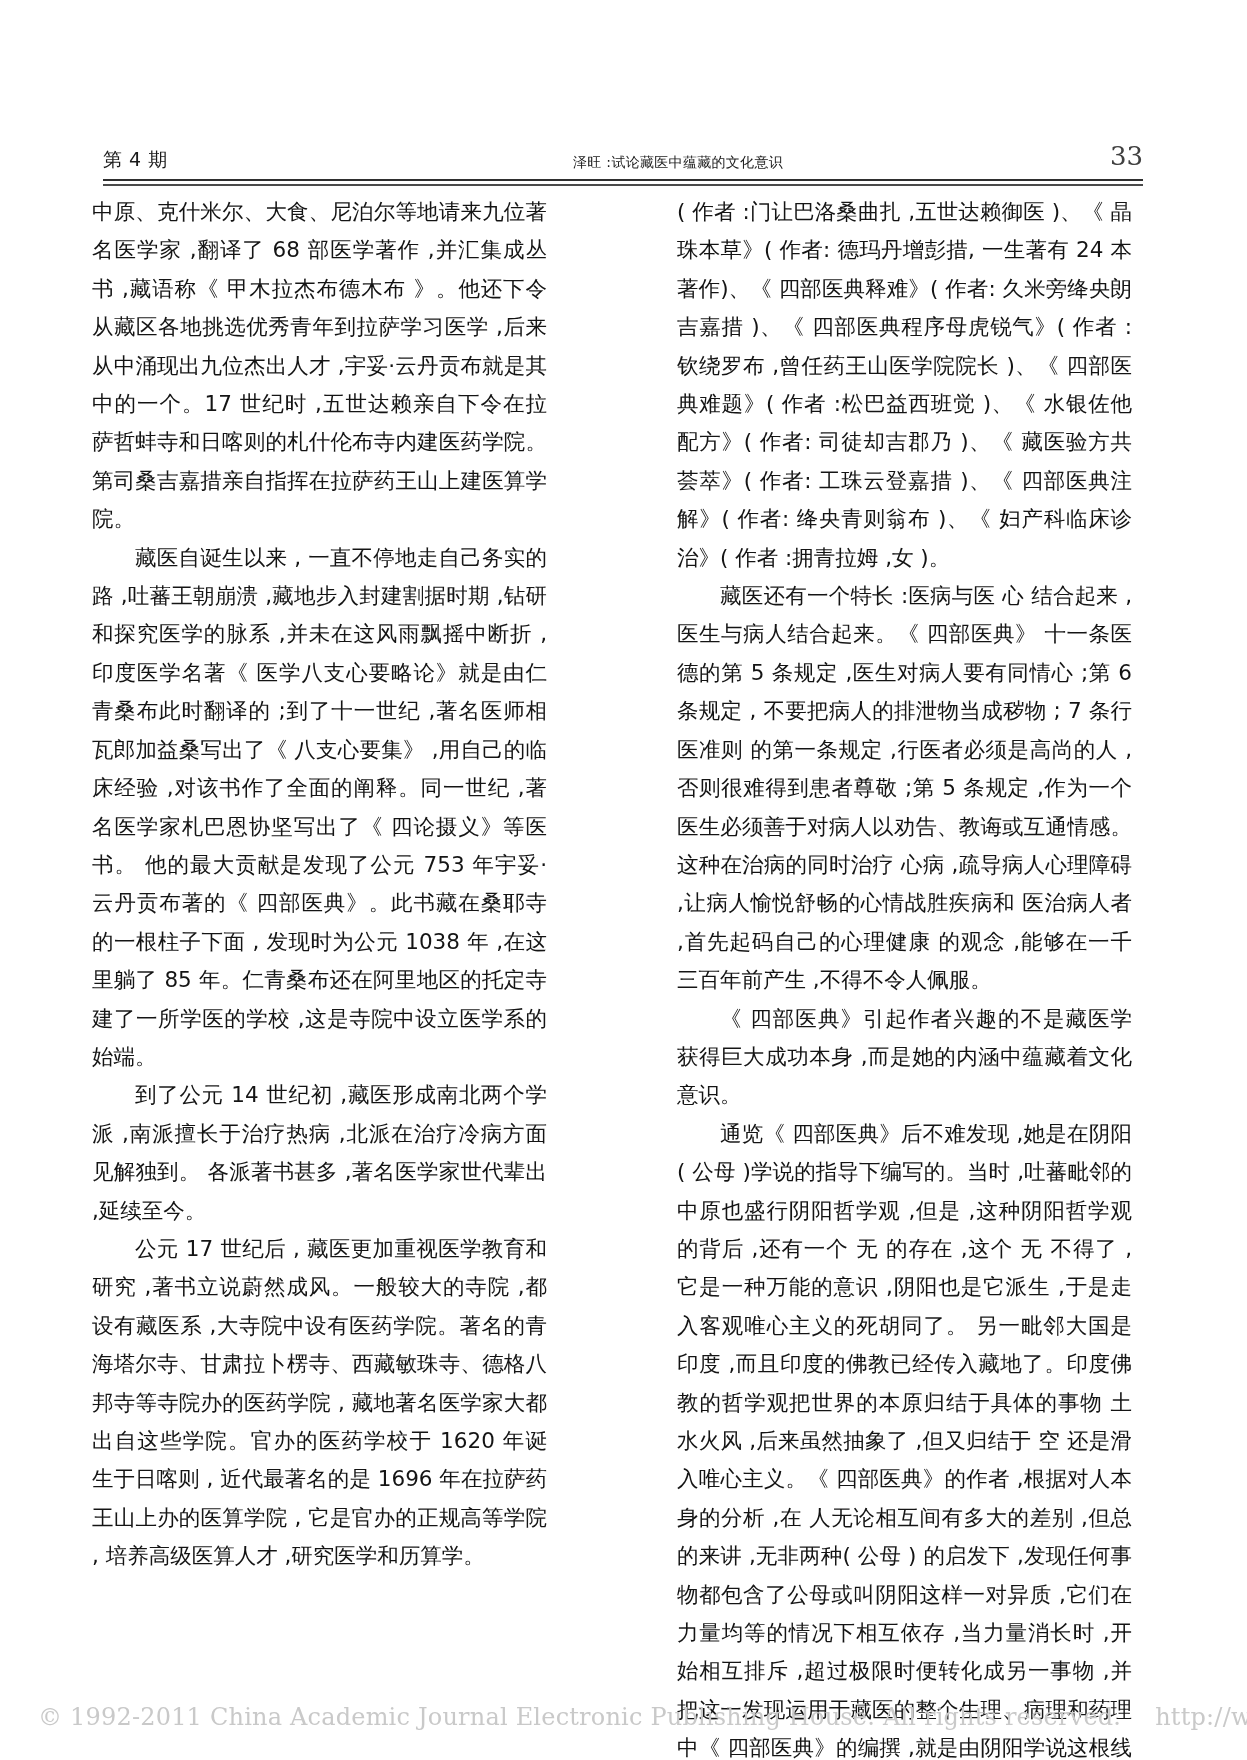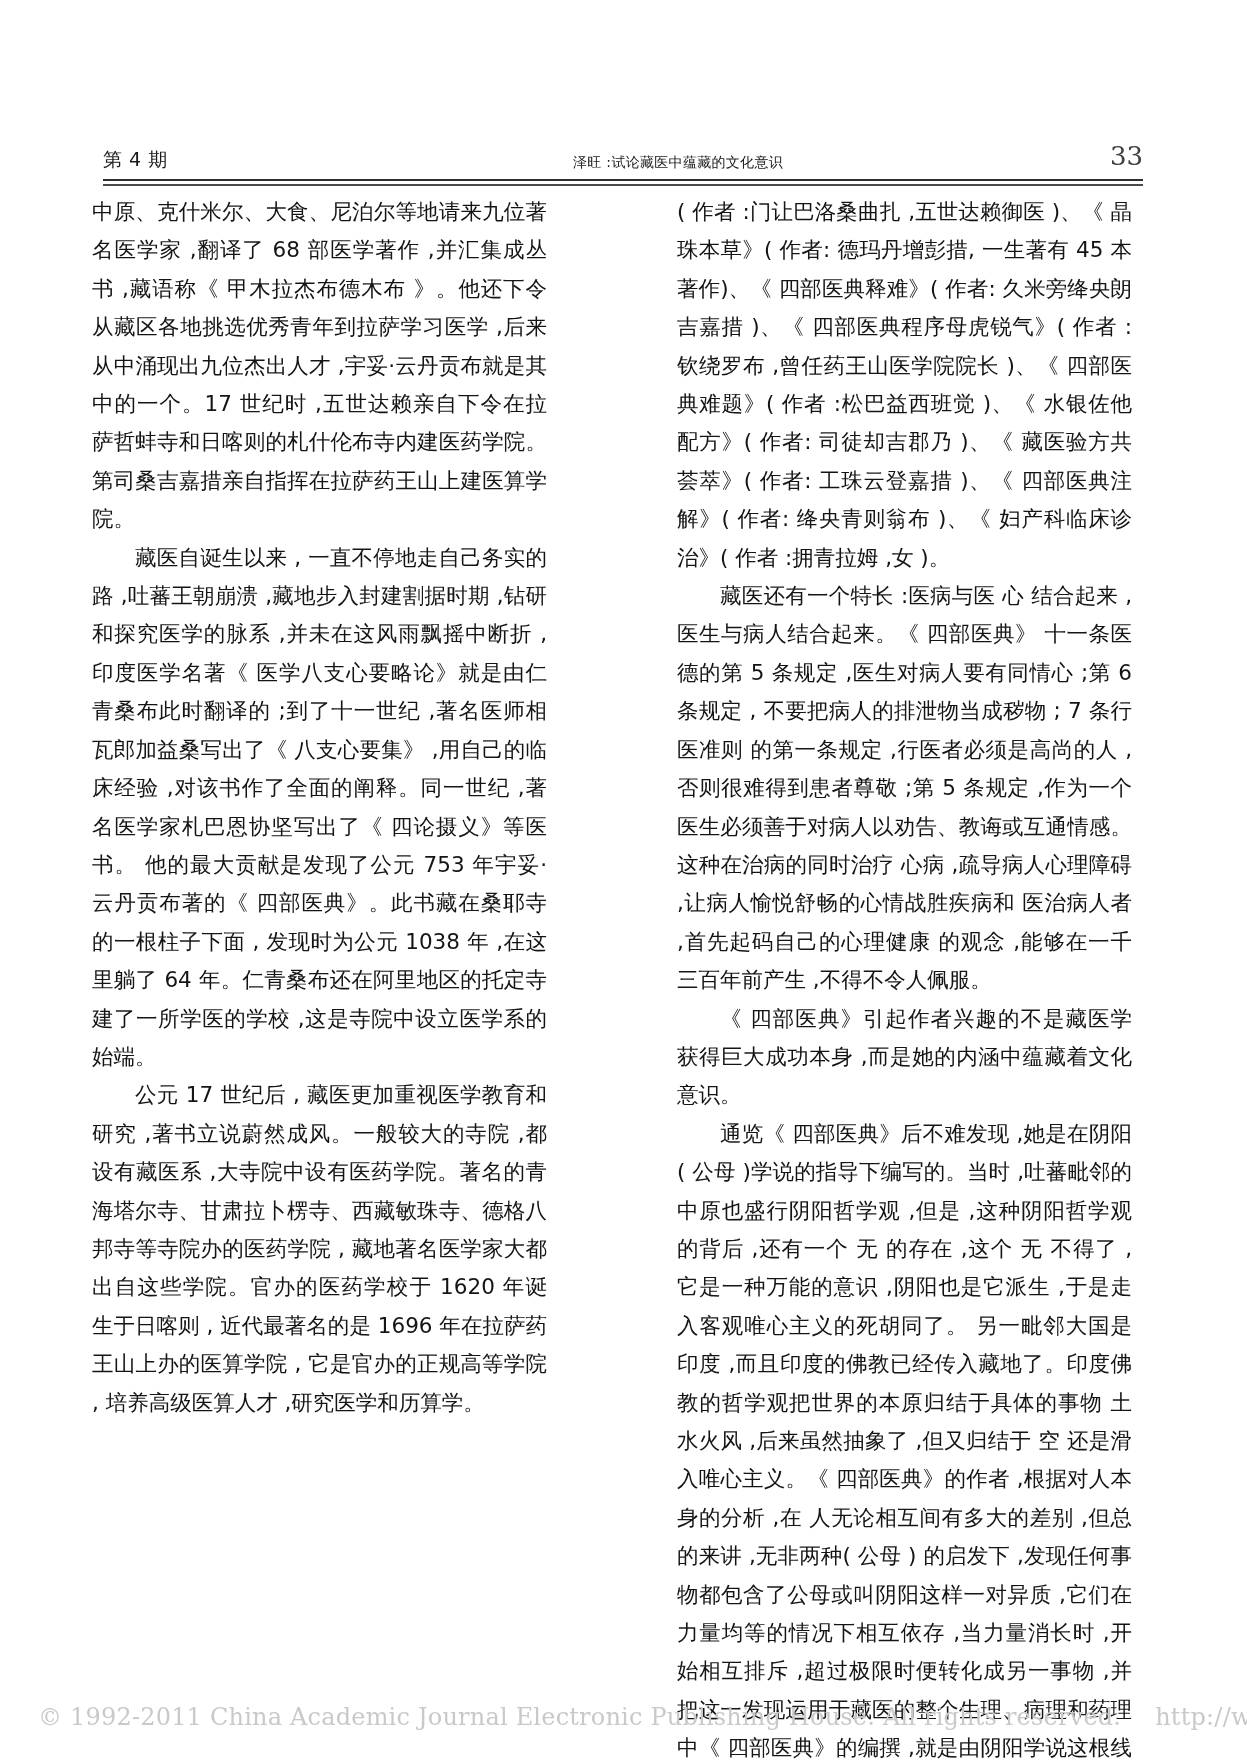--- a/index.html
+++ b/index.html
@@ -138,27 +138,28 @@
 
   <div class="rule-wrap">
     <div class="r1"></div>
     <div class="r2"></div>
   </div>
 
   <div class="columns">
 
     <div class="col">
       <p class="para">中原、克什米尔、大食、尼泊尔等地请来九位著名医学家 ,翻译了 68 部医学著作 ,并汇集成丛书 ,藏语称《 甲木拉杰布德木布 》。他还下令从藏区各地挑选优秀青年到拉萨学习医学 ,后来从中涌现出九位杰出人才 ,宇妥·云丹贡布就是其中的一个。17 世纪时 ,五世达赖亲自下令在拉萨哲蚌寺和日喀则的札什伦布寺内建医药学院。第司桑吉嘉措亲自指挥在拉萨药王山上建医算学院。</p>
-      <p class="para indent">藏医自诞生以来 , 一直不停地走自己务实的路 ,吐蕃王朝崩溃 ,藏地步入封建割据时期 ,钻研和探究医学的脉系 ,并未在这风雨飘摇中断折 ,印度医学名著《 医学八支心要略论》就是由仁青桑布此时翻译的 ;到了十一世纪 ,著名医师相瓦郎加益桑写出了《 八支心要集》 ,用自己的临床经验 ,对该书作了全面的阐释。同一世纪 ,著名医学家札巴恩协坚写出了《 四论摄义》等医书。 他的最大贡献是发现了公元 753 年宇妥·云丹贡布著的《 四部医典》。此书藏在桑耶寺的一根柱子下面 , 发现时为公元 1038 年 ,在这里躺了 64 年。仁青桑布还在阿里地区的托定寺建了一所学医的学校 ,这是寺院中设立医学系的始端。</p>
+      <p class="para indent">藏医自诞生以来 , 一直不停地走自己务实的路 ,吐蕃王朝崩溃 ,藏地步入封建割据时期 ,钻研和探究医学的脉系 ,并未在这风雨飘摇中断折 ,印度医学名著《 医学八支心要略论》就是由仁青桑布此时翻译的 ;到了十一世纪 ,著名医师相瓦郎加益桑写出了《 八支心要集》 ,用自己的临床经验 ,对该书作了全面的阐释。同一世纪 ,著名医学家札巴恩协坚写出了《 四论摄义》等医书。 他的最大贡献是发现了公元 753 年宇妥·云丹贡布著的《 四部医典》。此书藏在桑耶寺的一根柱子下面 , 发现时为公元 1038 年 ,在这里躺了 85 年。仁青桑布还在阿里地区的托定寺建了一所学医的学校 ,这是寺院中设立医学系的始端。</p>
+      <p class="para indent">到了公元 14 世纪初 ,藏医形成南北两个学派 ,南派擅长于治疗热病 ,北派在治疗冷病方面见解独到。 各派著书甚多 ,著名医学家世代辈出 ,延续至今。</p>
       <p class="para indent">公元 17 世纪后 , 藏医更加重视医学教育和研究 ,著书立说蔚然成风。一般较大的寺院 ,都设有藏医系 ,大寺院中设有医药学院。著名的青海塔尔寺、甘肃拉卜楞寺、西藏敏珠寺、德格八邦寺等寺院办的医药学院 , 藏地著名医学家大都出自这些学院。官办的医药学校于 1620 年诞生于日喀则 , 近代最著名的是 1696 年在拉萨药王山上办的医算学院 , 它是官办的正规高等学院 , 培养高级医算人才 ,研究医学和历算学。</p>
 
     </div>
 
     <div class="col">
-      <p class="para">(  作者 :门让巴洛桑曲扎 ,五世达赖御医 )、《 晶珠本草》(  作者: 德玛丹增彭措, 一生著有 45 本著作)、《 四部医典释难》(  作者: 久米旁绛央朗吉嘉措 )、《 四部医典程序母虎锐气》(  作者 :钦绕罗布 ,曾任药王山医学院院长 )、《 四部医典难题》(  作者 :松巴益西班觉 )、《 水银佐他配方》(  作者: 司徒却吉郡乃 )、《 藏医验方共荟萃》(  作者: 工珠云登嘉措 )、《 四部医典注解》(  作者: 绛央青则翁布 )、《 妇产科临床诊治》(  作者 :拥青拉姆 ,女 )。</p>
+      <p class="para">(  作者 :门让巴洛桑曲扎 ,五世达赖御医 )、《 晶珠本草》(  作者: 德玛丹增彭措, 一生著有 24 本著作)、《 四部医典释难》(  作者: 久米旁绛央朗吉嘉措 )、《 四部医典程序母虎锐气》(  作者 :钦绕罗布 ,曾任药王山医学院院长 )、《 四部医典难题》(  作者 :松巴益西班觉 )、《 水银佐他配方》(  作者: 司徒却吉郡乃 )、《 藏医验方共荟萃》(  作者: 工珠云登嘉措 )、《 四部医典注解》(  作者: 绛央青则翁布 )、《 妇产科临床诊治》(  作者 :拥青拉姆 ,女 )。</p>
       <p class="para indent">藏医还有一个特长 :医病与医  心  结合起来 , 医生与病人结合起来。《 四部医典》 十一条医德的第 5 条规定 ,医生对病人要有同情心 ;第 6 条规定 , 不要把病人的排泄物当成秽物 ; 7 条行医准则  的第一条规定 ,行医者必须是高尚的人 ,否则很难得到患者尊敬 ;第 5 条规定 ,作为一个医生必须善于对病人以劝告、教诲或互通情感。这种在治病的同时治疗  心病   ,疏导病人心理障碍 ,让病人愉悦舒畅的心情战胜疾病和  医治病人者 ,首先起码自己的心理健康  的观念 ,能够在一千三百年前产生 ,不得不令人佩服。</p>
       <p class="para indent">《 四部医典》引起作者兴趣的不是藏医学获得巨大成功本身 ,而是她的内涵中蕴藏着文化意识。</p>
       <p class="para indent">通览《 四部医典》后不难发现 ,她是在阴阳(  公母 )学说的指导下编写的。当时 ,吐蕃毗邻的中原也盛行阴阳哲学观 ,但是 ,这种阴阳哲学观的背后 ,还有一个  无  的存在 ,这个  无  不得了 ,它是一种万能的意识 ,阴阳也是它派生 ,于是走入客观唯心主义的死胡同了。 另一毗邻大国是印度 ,而且印度的佛教已经传入藏地了。印度佛教的哲学观把世界的本原归结于具体的事物    土水火风 ,后来虽然抽象了 ,但又归结于  空   还是滑入唯心主义。《 四部医典》的作者 ,根据对人本身的分析 ,在  人无论相互间有多大的差别 ,但总的来讲 ,无非两种(  公母 )  的启发下 ,发现任何事物都包含了公母或叫阴阳这样一对异质 ,它们在力量均等的情况下相互依存 ,当力量消长时 ,开始相互排斥 ,超过极限时便转化成另一事物 ,并把这一发现运用于藏医的整个生理、病理和药理中《 四部医典》的编撰 ,就是由阴阳学说这根线串起来的。</p>
 
     </div>
 
   </div>
 
   <div class="footer">
     <span>© 1992-2011 China Academic Journal Electronic Publishing House. All rights reserved.</span><span class="url">http://www.cnki.net</span>

